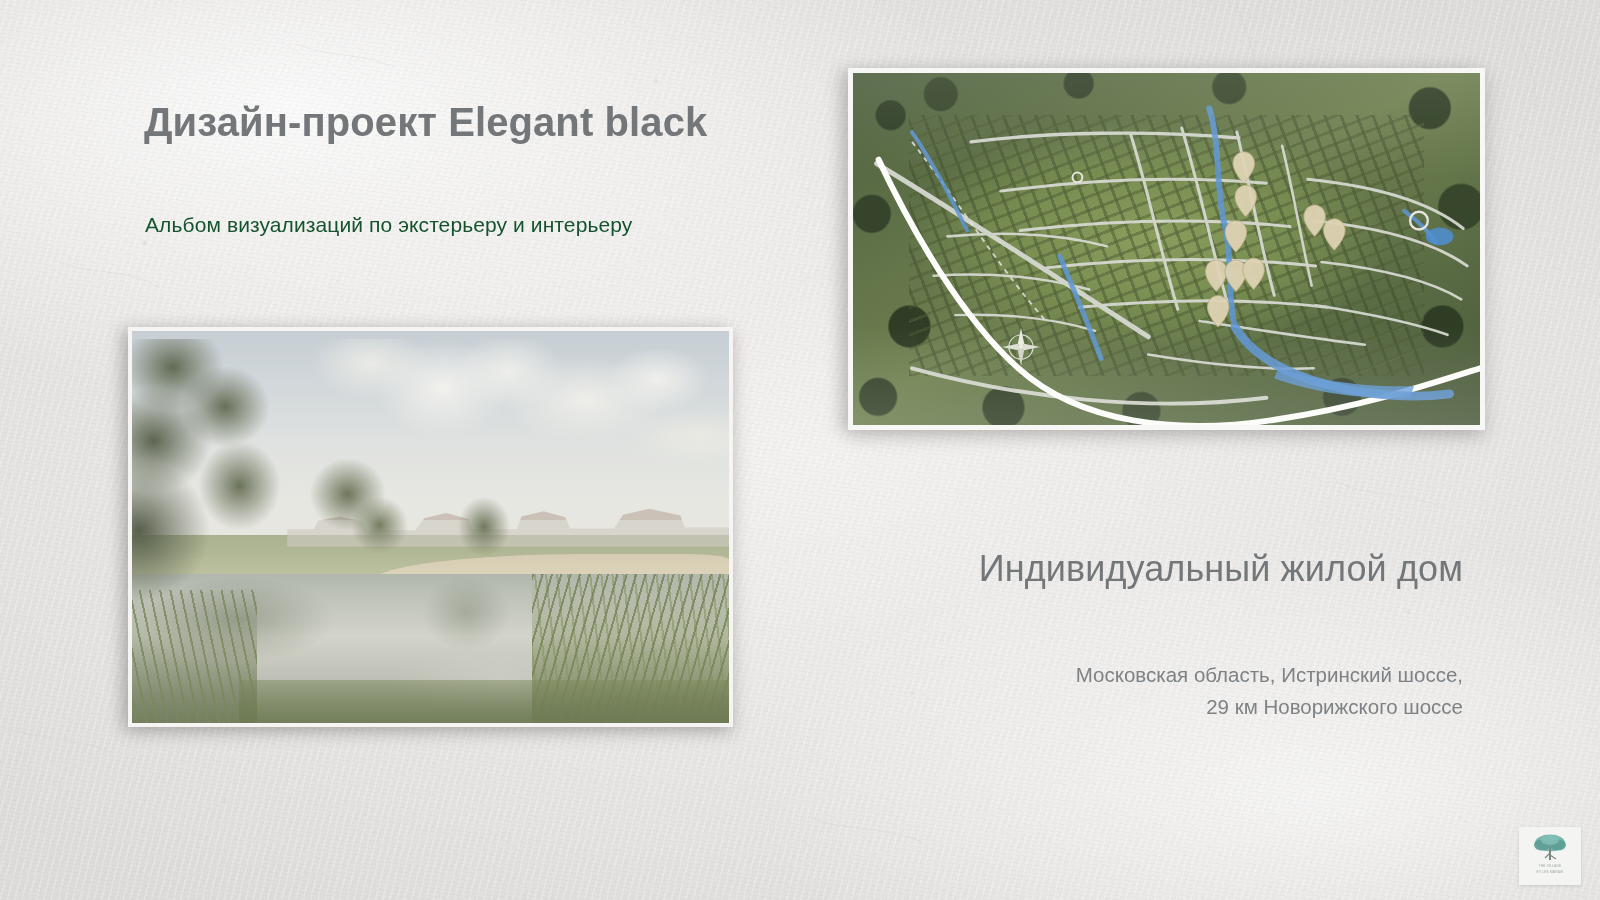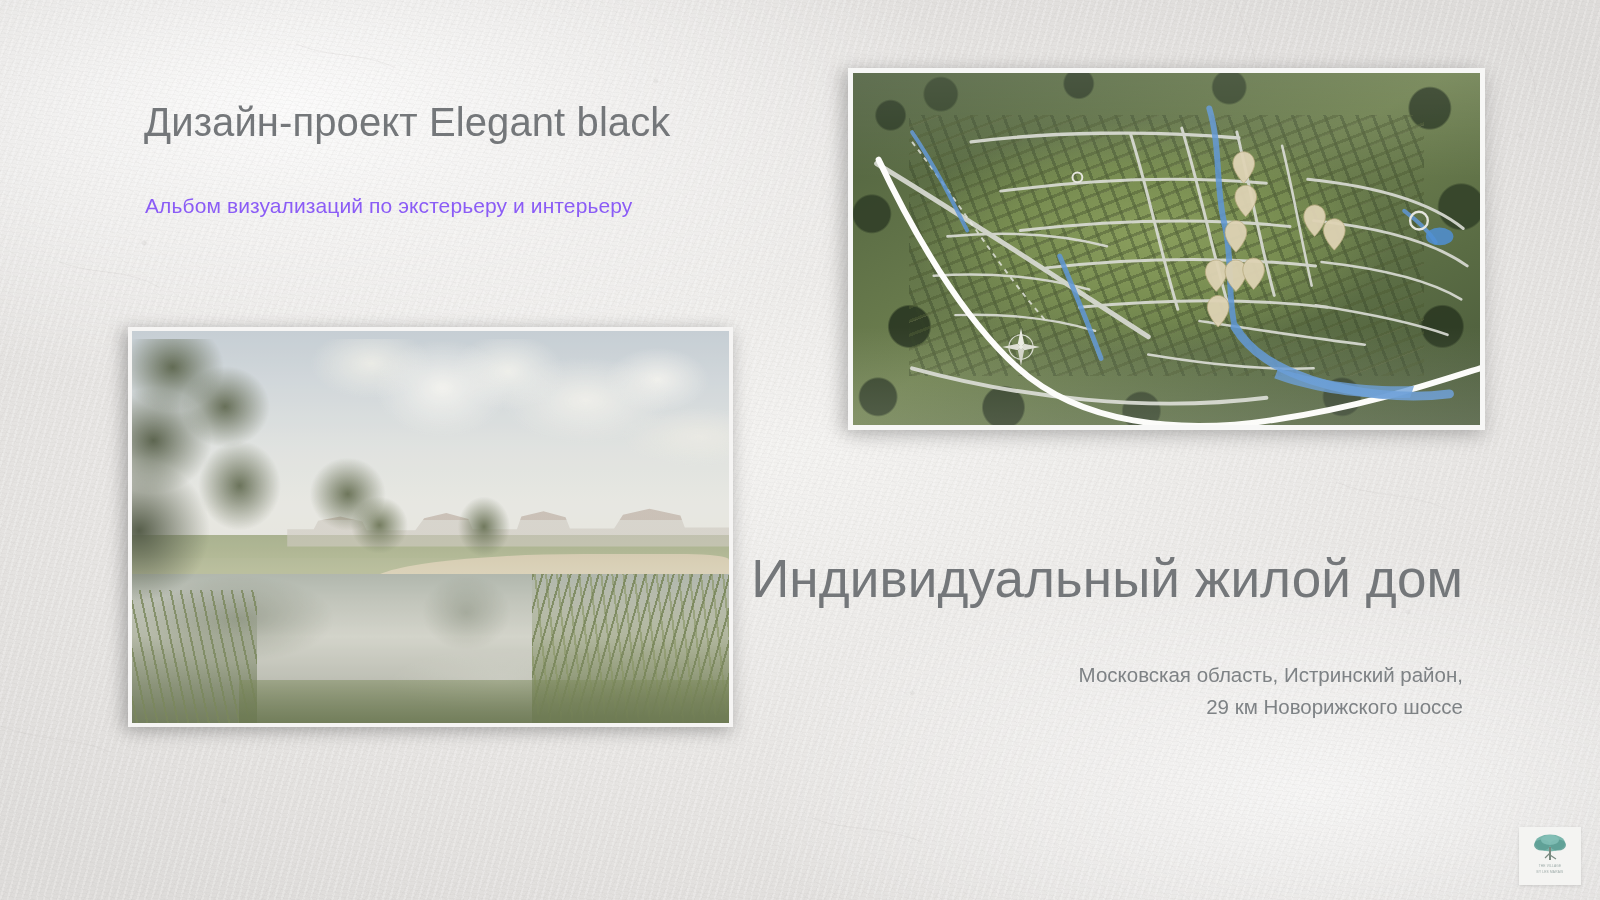--- a/index.html
+++ b/index.html
@@ -34,26 +34,26 @@
       radial-gradient(circle at 88% 68%, rgba(176,174,171,.24) 0 2px, transparent 3px),
       radial-gradient(circle at 14% 89%, rgba(176,174,171,.22) 0 2px, transparent 3px),
       radial-gradient(circle at 95% 15%, rgba(176,174,171,.20) 0 2px, transparent 3px),
       radial-gradient(circle at 33% 44%, rgba(255,255,255,.55) 0 4px, transparent 6px),
       radial-gradient(circle at 66% 22%, rgba(255,255,255,.45) 0 5px, transparent 7px);
   }
   .bg-crack{position:absolute;inset:0;opacity:.30;}
 
   
   .title-left{position:absolute;left:144px;top:100px;
-    font-size:40px;font-weight:400;color:#74777a;letter-spacing:.1px;white-space:nowrap;}
-  .subtitle-left{position:absolute;left:145px;top:194px;
-    font-size:21px;font-weight:400;color:#8b5cf6;letter-spacing:.1px;white-space:nowrap;}
+    font-size:40px;font-weight:700;color:#74777a;letter-spacing:.1px;white-space:nowrap;}
+  .subtitle-left{position:absolute;left:145px;top:213px;
+    font-size:21px;font-weight:400;color:#14532d;letter-spacing:.1px;white-space:nowrap;}
 
   .title-right{position:absolute;right:137px;top:548px;
-    font-size:53px;font-weight:400;color:#74777a;letter-spacing:.1px;
+    font-size:36px;font-weight:400;color:#74777a;letter-spacing:.1px;
     white-space:nowrap;text-align:right;}
   .loc-block{position:absolute;right:137px;top:659px;text-align:right;}
   .loc-line{font-size:20.5px;font-weight:400;color:#7e8285;line-height:32px;white-space:nowrap;}
 
   
   .photo-left{position:absolute;left:128px;top:327px;width:605px;height:400px;
     background:#f6f5f4;padding:4px;box-sizing:border-box;
     box-shadow:-7px 2px 14px rgba(90,90,90,.30), 2px 6px 16px rgba(90,90,90,.22);}
   .photo-left-inner{position:relative;width:100%;height:100%;overflow:hidden;}
 
@@ -287,21 +287,21 @@
       <div class="plan-haze"></div>
     </div>
   </div>
 
   <div class="plan-reflection">
     
   </div>
 
   <div class="title-right">Индивидуальный жилой дом</div>
   <div class="loc-block">
-    <div class="loc-line">Московская область, Истринский район,</div>
+    <div class="loc-line">Московская область, Истринский шоссе,</div>
     <div class="loc-line">29 км Новорижского шоссе</div>
   </div>
 
   <div class="logo">
     <svg width="40" height="32" viewBox="0 0 40 32">
       <ellipse cx="20" cy="12" rx="15" ry="8.5" fill="#6fb0a6" opacity=".92"></ellipse>
       <ellipse cx="12" cy="14" rx="8" ry="5.5" fill="#5d9f95" opacity=".9"></ellipse>
       <ellipse cx="28" cy="14" rx="8" ry="5.5" fill="#5d9f95" opacity=".9"></ellipse>
       <ellipse cx="20" cy="9" rx="9" ry="5" fill="#83c0b6" opacity=".85"></ellipse>
       <rect x="19" y="16" width="2" height="13" fill="#7a8a80"></rect>

